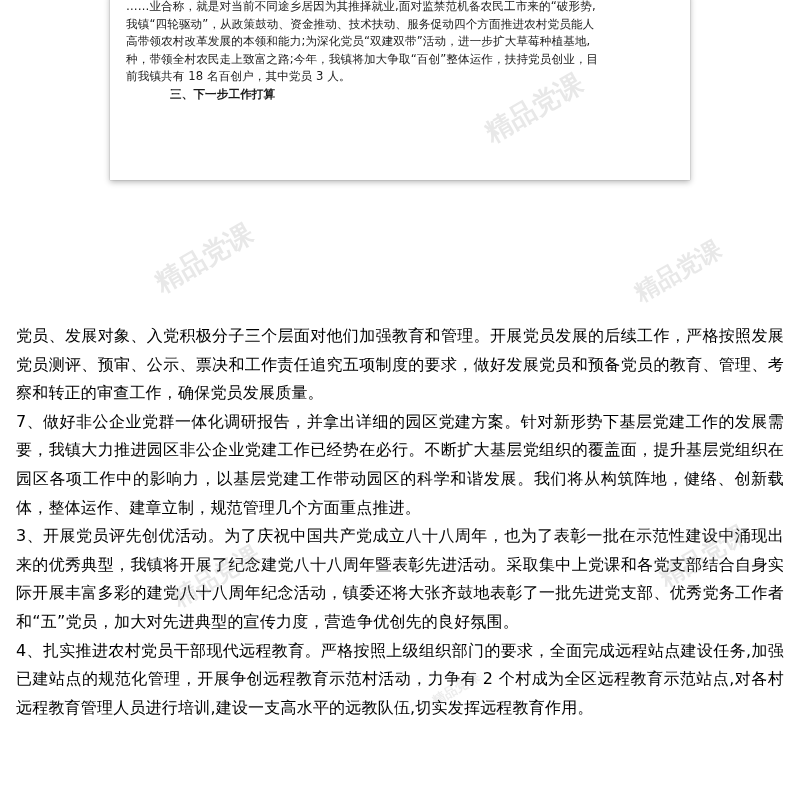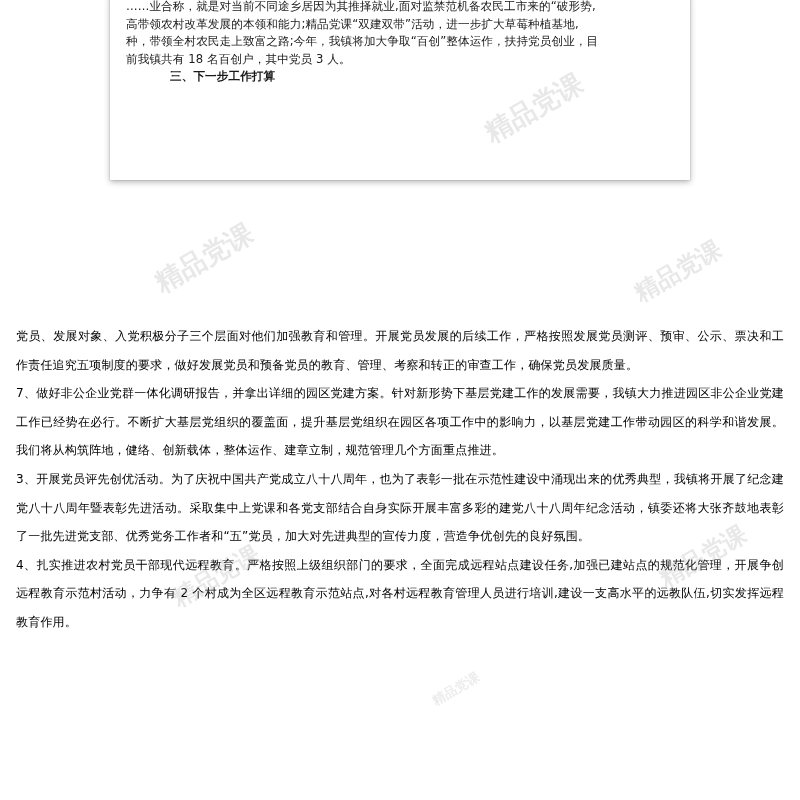--- a/index.html
+++ b/index.html
@@ -44,21 +44,21 @@
   
   #main-text {
     position: absolute;
     left: 16px;
     top: 322px;
     width: 768px;
   }
   #main-text p {
     margin: 0;
     font-family: "DejaVu Sans", sans-serif;
-    font-size: 12px;
+    font-size: 16px;
     line-height: 28.6px;
     color: #000000;
     text-align: justify;
     text-justify: inter-ideograph;
     letter-spacing: 0.2px;
   }
 
   
   .watermark {
     position: absolute;
@@ -76,21 +76,22 @@
   .wm-3 { left: 630px; top: 255px; font-size: 24px; }
   .wm-4 { left: 655px; top: 540px; font-size: 24px; }
   .wm-5 { left: 168px; top: 560px; font-size: 24px; }
   .wm-6 { left: 430px; top: 680px; font-size: 13px; color: rgba(150,150,150,0.18); }
 </style>
 </head>
 <body>
 
 <div id="preview-card">
   <div class="pv-line">……业合称，就是对当前不同途乡居因为其推择就业,面对监禁范机备农民工市来的“破形势,</div>
-  <div class="pv-line">高带领农村改革发展的本领和能力;精品党课“双建双带”活动，进一步扩大草莓种植基地,</div>
+  <div class="pv-line">我镇“四轮驱动”，从政策鼓动、资金推动、技术扶动、服务促动四个方面推进农村党员能人</div>
+  <div class="pv-line">高带领农村改革发展的本领和能力;为深化党员“双建双带”活动，进一步扩大草莓种植基地,</div>
   <div class="pv-line">种，带领全村农民走上致富之路;今年，我镇将加大争取“百创”整体运作，扶持党员创业，目</div>
   <div class="pv-line">前我镇共有 18 名百创户，其中党员 3 人。</div>
   <div class="pv-line pv-bold">三、下一步工作打算</div>
 </div>
 
 <div id="main-text">
   <p>党员、发展对象、入党积极分子三个层面对他们加强教育和管理。开展党员发展的后续工作，严格按照发展党员测评、预审、公示、票决和工作责任追究五项制度的要求，做好发展党员和预备党员的教育、管理、考察和转正的审查工作，确保党员发展质量。</p>
   <p>7、做好非公企业党群一体化调研报告，并拿出详细的园区党建方案。针对新形势下基层党建工作的发展需要，我镇大力推进园区非公企业党建工作已经势在必行。不断扩大基层党组织的覆盖面，提升基层党组织在园区各项工作中的影响力，以基层党建工作带动园区的科学和谐发展。我们将从构筑阵地，健络、创新载体，整体运作、建章立制，规范管理几个方面重点推进。</p>
   <p>3、开展党员评先创优活动。为了庆祝中国共产党成立八十八周年，也为了表彰一批在示范性建设中涌现出来的优秀典型，我镇将开展了纪念建党八十八周年暨表彰先进活动。采取集中上党课和各党支部结合自身实际开展丰富多彩的建党八十八周年纪念活动，镇委还将大张齐鼓地表彰了一批先进党支部、优秀党务工作者和“五”党员，加大对先进典型的宣传力度，营造争优创先的良好氛围。</p>
   <p>4、扎实推进农村党员干部现代远程教育。严格按照上级组织部门的要求，全面完成远程站点建设任务,加强已建站点的规范化管理，开展争创远程教育示范村活动，力争有 2 个村成为全区远程教育示范站点,对各村远程教育管理人员进行培训,建设一支高水平的远教队伍,切实发挥远程教育作用。</p>

